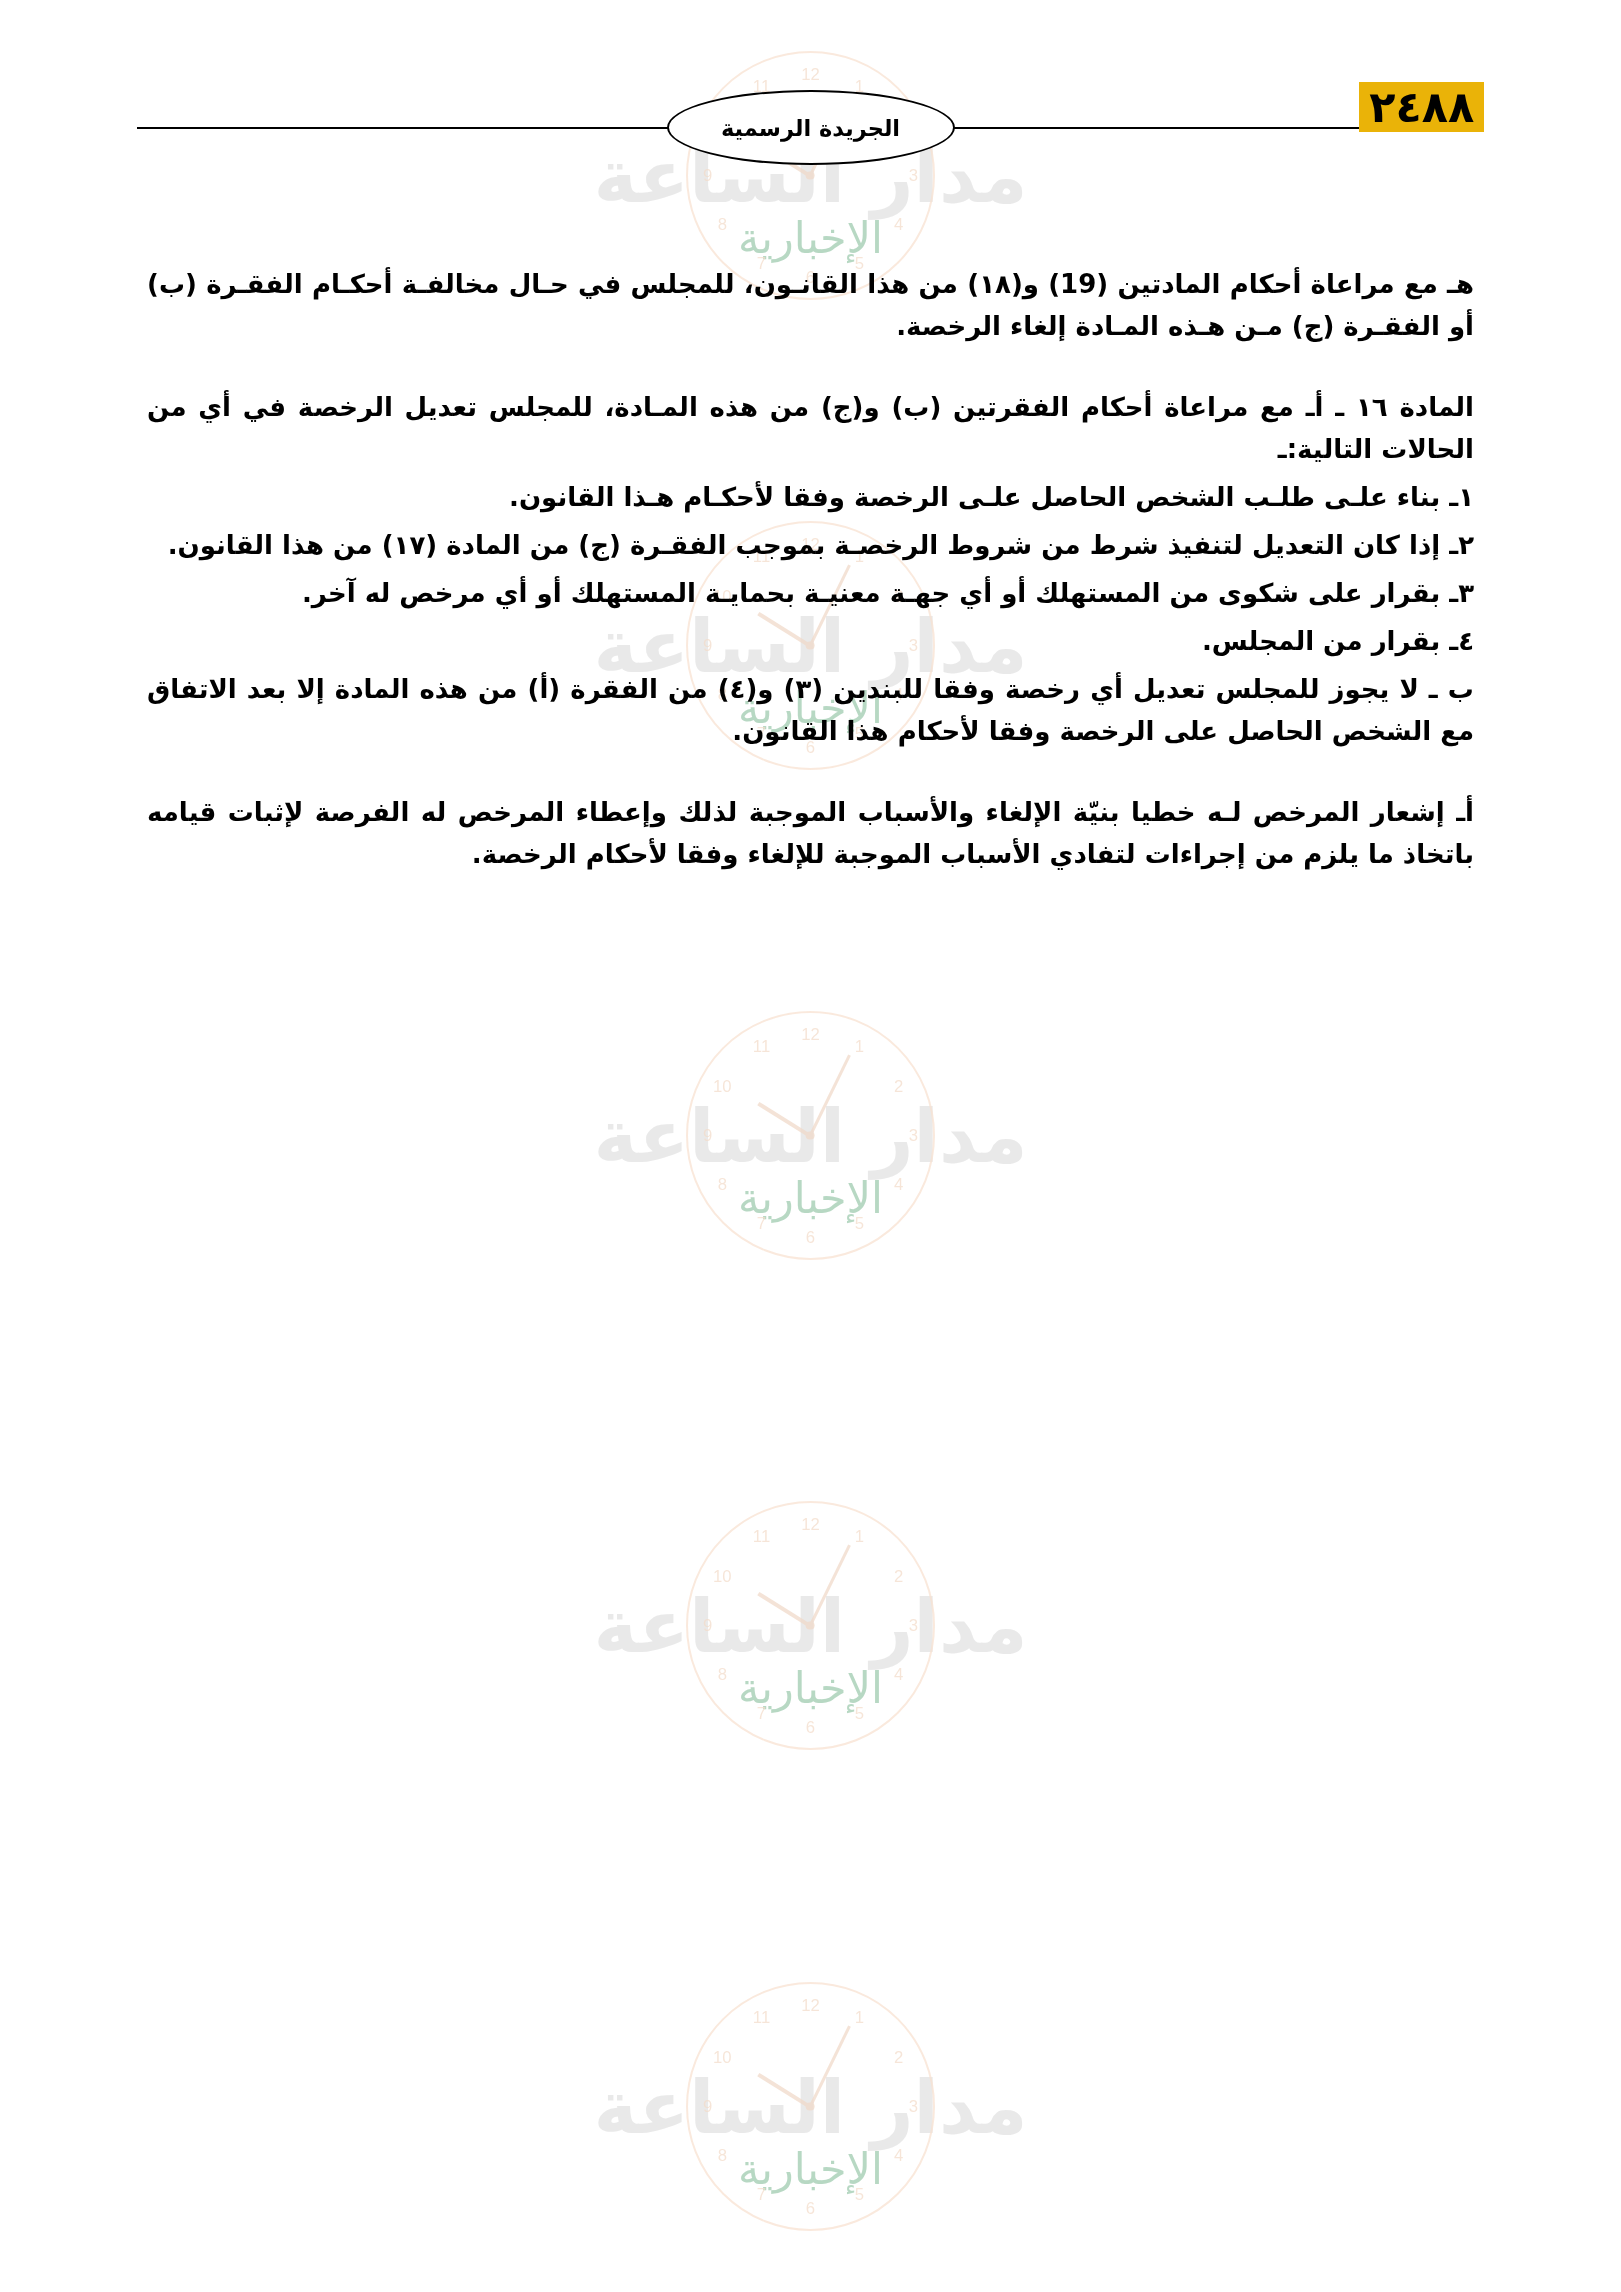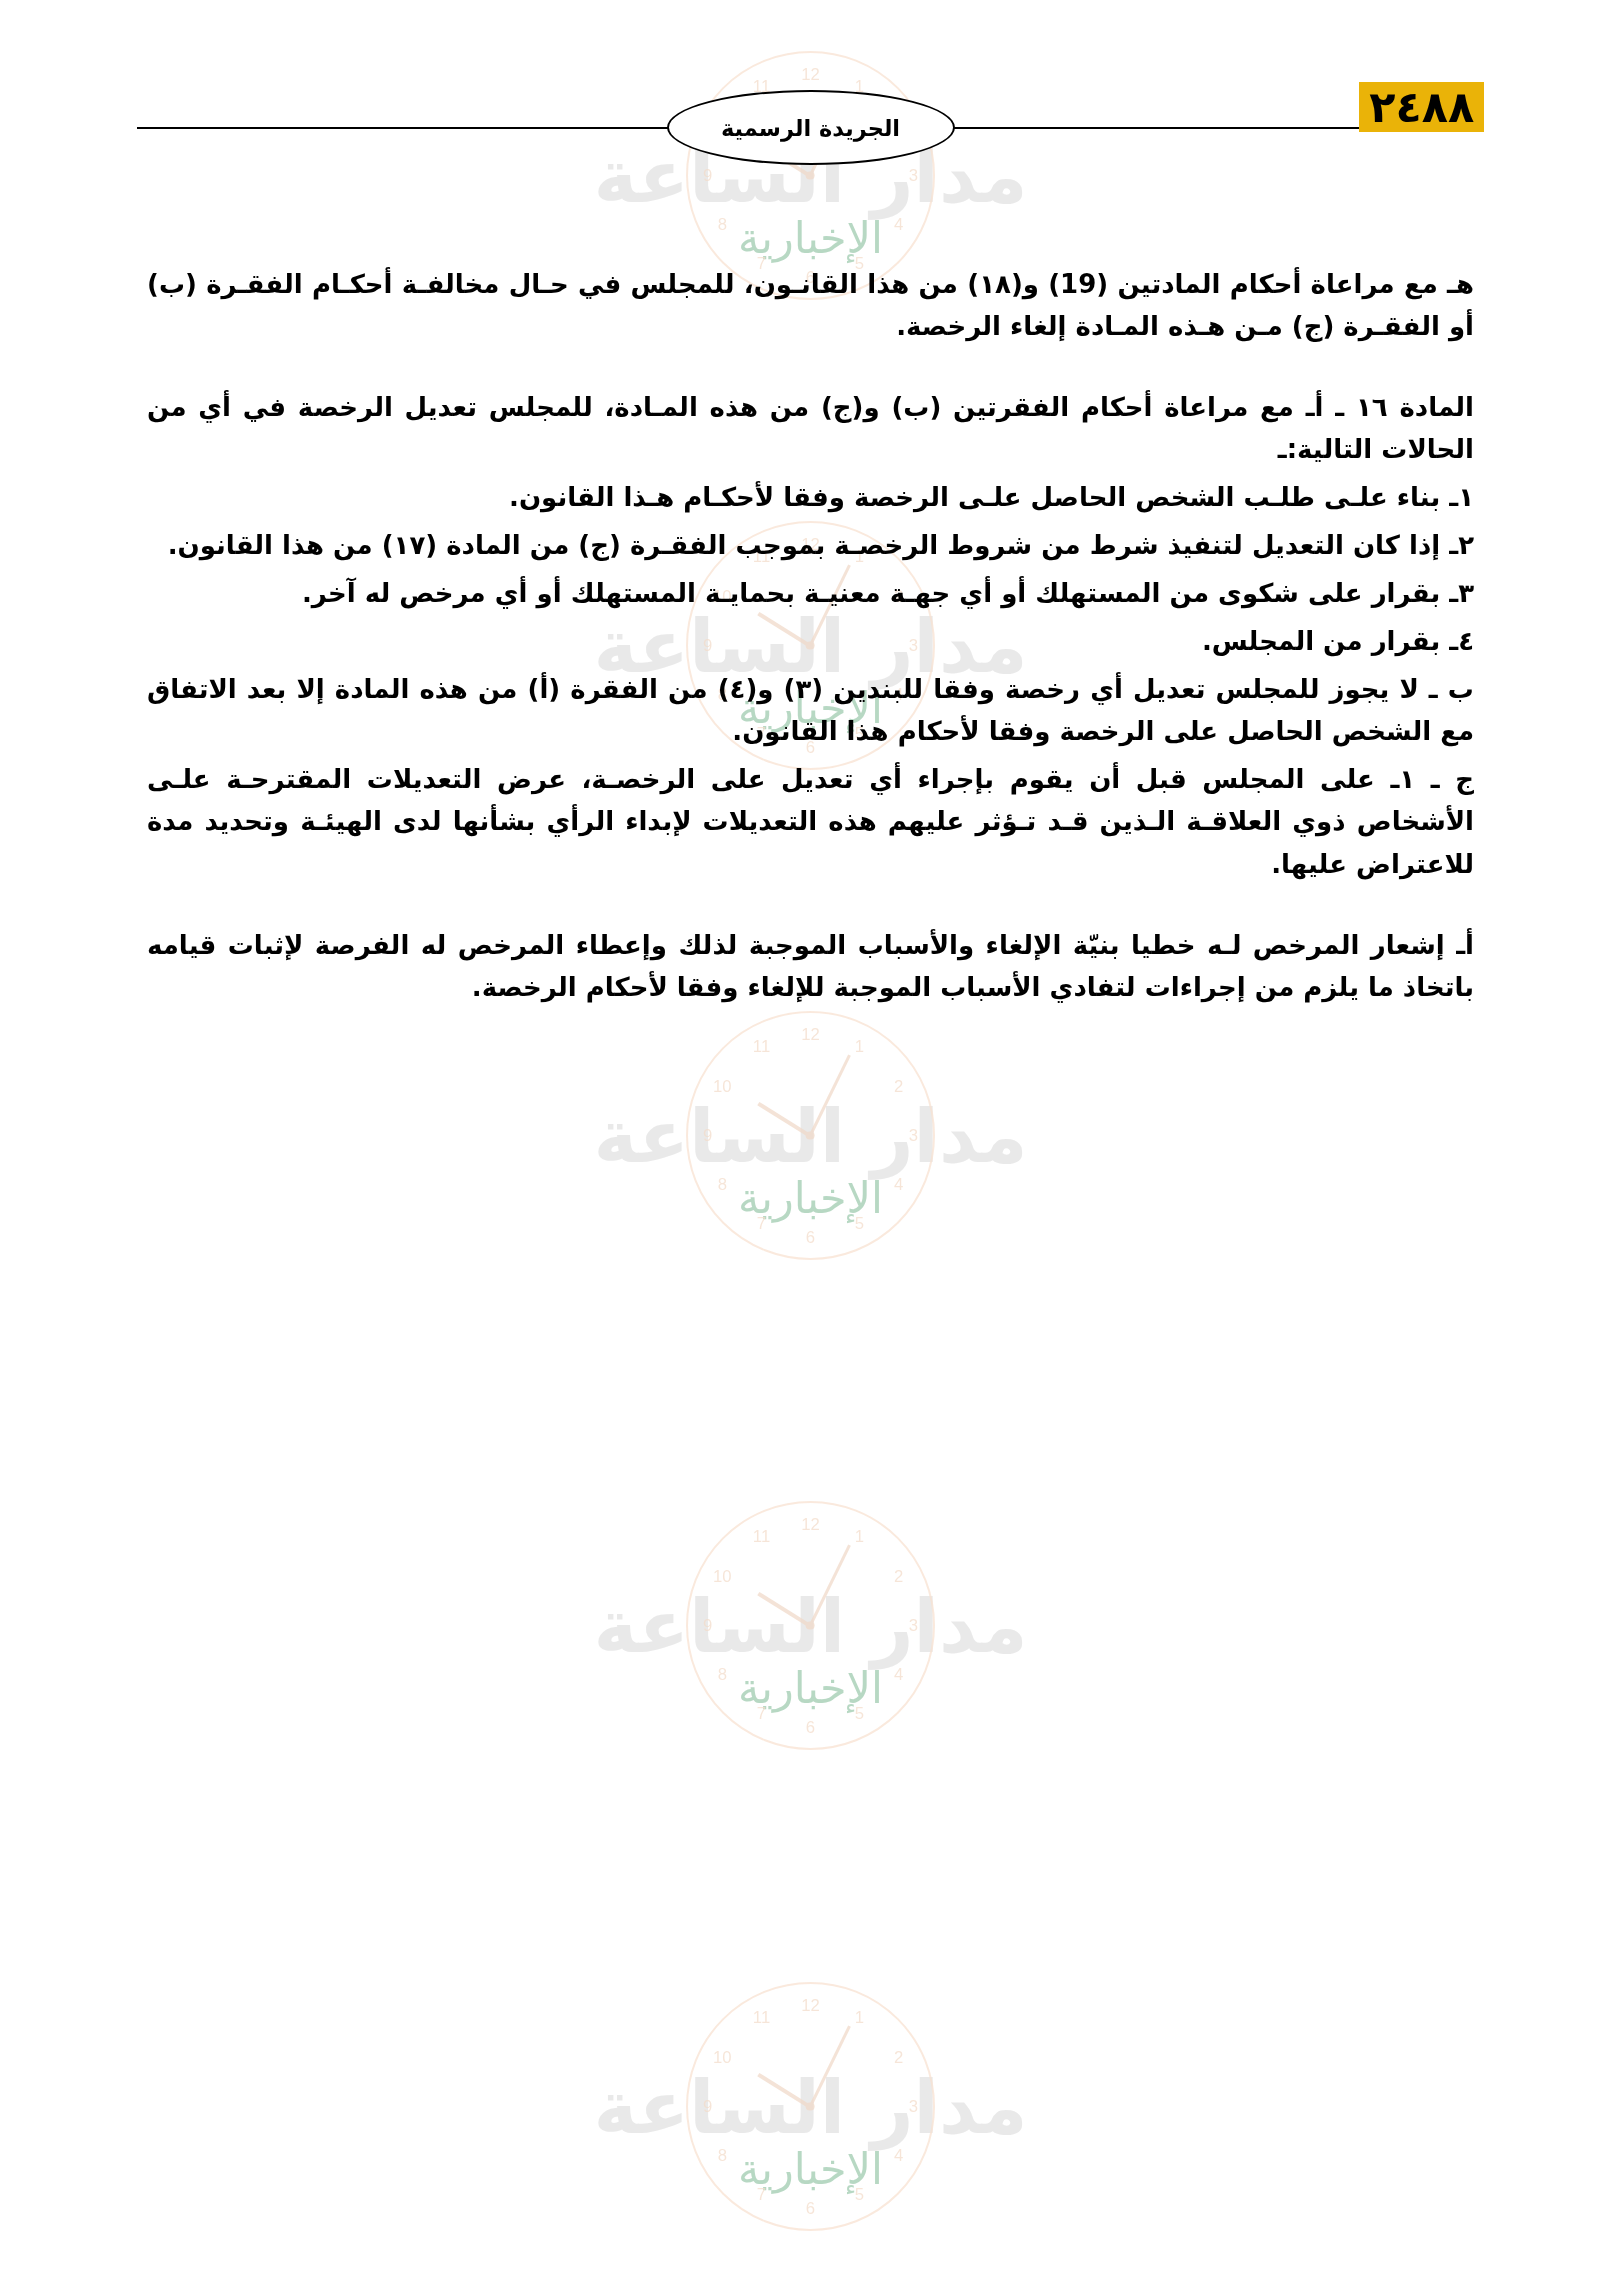--- a/index.html
+++ b/index.html
@@ -267,20 +267,19 @@
   <p class="para">هـ مع مراعاة أحكام المادتين (19) و(١٨) من هذا القانـون، للمجلس في حـال مخالفـة أحكـام الفقـرة (ب) أو الفقـرة (ج) مـن هـذه المـادة إلغاء الرخصة.</p>
 
   <div class="spacer-lg"></div>
 
   <p class="para">المادة ١٦ ـ أـ مع مراعاة أحكام الفقرتين (ب) و(ج) من هذه المـادة، للمجلس تعديل الرخصة في أي من الحالات التالية:ـ</p>
   <p class="para indent-item">١ـ بناء علـى طلـب الشخص الحاصل علـى الرخصة وفقا لأحكـام هـذا القانون.</p>
   <p class="para indent-item">٢ـ إذا كان التعديل لتنفيذ شرط من شروط الرخصـة بموجب الفقـرة (ج) من المادة (١٧) من هذا القانون.</p>
   <p class="para indent-item">٣ـ بقرار على شكوى من المستهلك أو أي جهـة معنيـة بحمايـة المستهلك أو أي مرخص له آخر.</p>
   <p class="para indent-item">٤ـ بقرار من المجلس.</p>
   <p class="para">ب ـ لا يجوز للمجلس تعديل أي رخصة وفقا للبندين (٣) و(٤) من الفقرة (أ) من هذه المادة إلا بعد الاتفاق مع الشخص الحاصل على الرخصة وفقا لأحكام هذا القانون.</p>
-  <p class="para">ج ـ ١ـ على المجلس قبل أن يقوم بإجراء أي تعديل على الرخصـة، عرض التعديلات المقترحـة علـى الأشخاص ذوي العلاقـة الـذين قـد تـؤثر عليهم هذه التعديلات لإبداء الرأي بشأنها لدى الهيئـة وتحديد مدة للاعتراض عليها.</p>
 
   <div class="spacer-lg"></div>
 
   <p class="para">أـ إشعار المرخص لـه خطيا بنيّة الإلغاء والأسباب الموجبة لذلك وإعطاء المرخص له الفرصة لإثبات قيامه باتخاذ ما يلزم من إجراءات لتفادي الأسباب الموجبة للإلغاء وفقا لأحكام الرخصة.</p>
 
 </div>
 
 
 </body></html>

